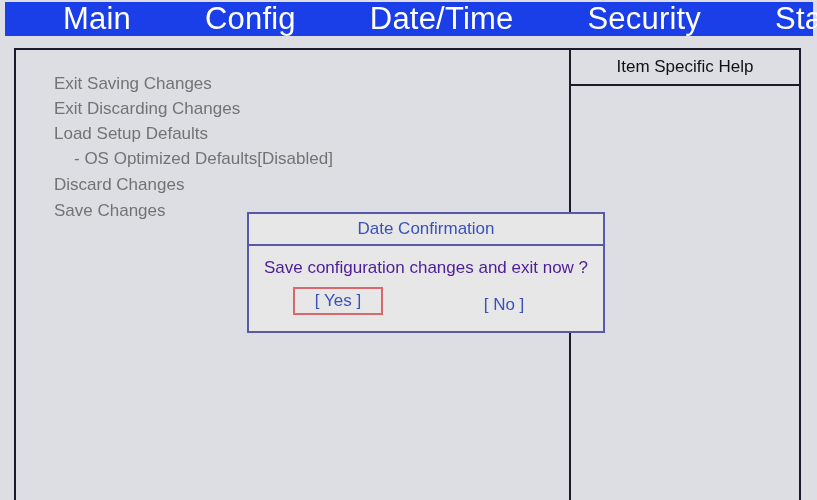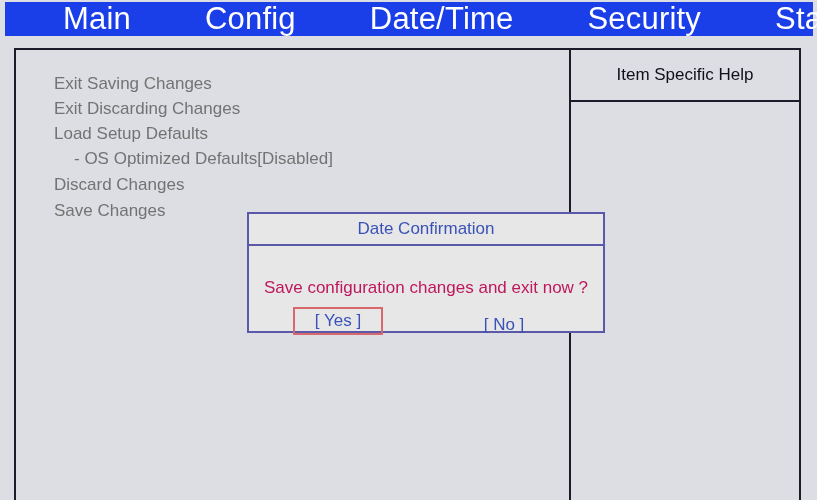--- a/index.html
+++ b/index.html
@@ -109,21 +109,21 @@
     left: 555px;
     top: 0;
     right: 0;
     height: 100%;
   }
   .help-title {
     position: absolute;
     left: 0;
     top: 0;
     width: 100%;
-    height: 52px;
+    height: 36px;
     display: flex;
     align-items: center;
     justify-content: center;
     font-size: 17px;
     color: #101018;
     box-sizing: border-box;
     border-bottom: 2px solid #1b1b2a;
   }
   .help-body {
     position: absolute;
@@ -154,23 +154,22 @@
     color: #3a52b8;
     border-bottom: 2px solid #5a58a8;
     box-sizing: border-box;
   }
   .dialog-message {
     height: 44px;
     display: flex;
     align-items: center;
     justify-content: center;
     font-size: 17px;
-    color: #be185d;
-    white-space: nowrap;
-    margin-top: 20px;
+    color: #4c1d95;
+    white-space: nowrap;
   }
   .dialog-buttons {
     position: relative;
     height: 41px;
   }
   .dlg-btn {
     position: absolute;
     font-size: 17px;
     color: #3a52b8;
     display: flex;

